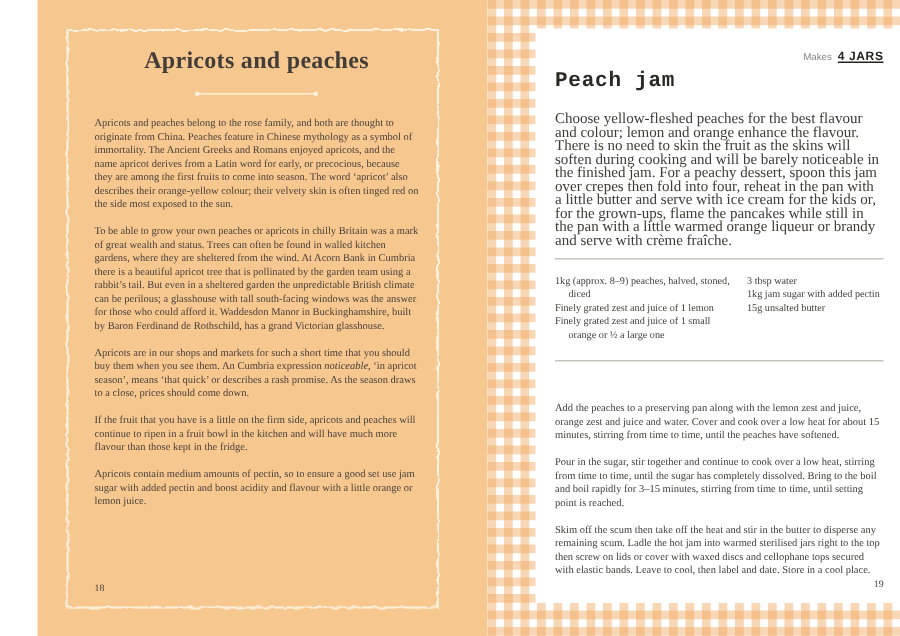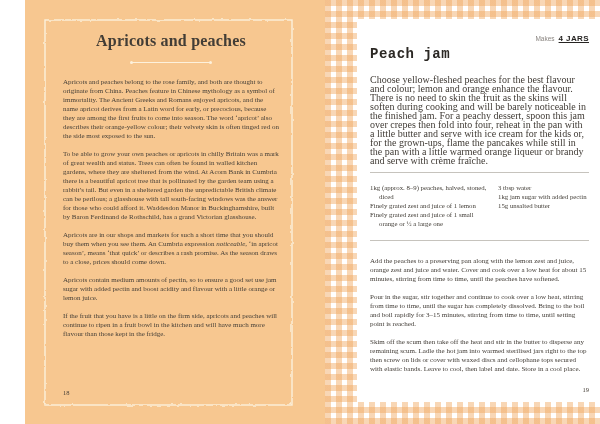--- a/index.html
+++ b/index.html
@@ -79,21 +79,21 @@
   .ingredients {
     display:flex; margin-top:10px; font-size:6.8px; line-height:9px;
     color:#45403a;
   }
   .ing-col1 { width:122px; }
   .ing-col2 { flex:1; padding-left:6px; }
   .ing-item { padding-left:9px; text-indent:-9px; }
   .ing-col2 .ing-item { white-space:nowrap; }
   .rule.bottom { margin-top:12px; }
   .method-para { margin:9px 0 0 0; font-size:7px; line-height:9px; }
-  .method-para.first { margin-top:16px; }
+  .method-para.first { margin-top:27px; }
   .pagenum-right {
     position:absolute; right:16px; bottom:9px; font-size:6.5px; color:#474038;
   }
 </style>
 </head>
 <body>
 
 <div class="spread">
 
   <div class="page-left">
@@ -110,22 +110,22 @@
     <div class="left-content">
       <h1 class="chapter-title">Apricots and peaches</h1>
       <div class="title-divider">
         <span class="dot d1"></span>
         <span class="line"></span>
         <span class="dot d2"></span>
       </div>
       <p class="first">Apricots and peaches belong to the rose family, and both are thought to originate from China. Peaches feature in Chinese mythology as a symbol of immortality. The Ancient Greeks and Romans enjoyed apricots, and the name apricot derives from a Latin word for early, or precocious, because they are among the first fruits to come into season. The word ‘apricot’ also describes their orange-yellow colour; their velvety skin is often tinged red on the side most exposed to the sun.</p>
       <p>To be able to grow your own peaches or apricots in chilly Britain was a mark of great wealth and status. Trees can often be found in walled kitchen gardens, where they are sheltered from the wind. At Acorn Bank in Cumbria there is a beautiful apricot tree that is pollinated by the garden team using a rabbit’s tail. But even in a sheltered garden the unpredictable British climate can be perilous; a glasshouse with tall south-facing windows was the answer for those who could afford it. Waddesdon Manor in Buckinghamshire, built by Baron Ferdinand de Rothschild, has a grand Victorian glasshouse.</p>
       <p><span>Apricots are in our shops and markets for such a short time that you should buy them when you see them. An Cumbria expression </span><em>noticeable</em><span>, ‘in apricot season’, means ‘that quick’ or describes a rash promise. As the season draws to a close, prices should come down.</span></p>
+      <p>If the fruit that you have is a little on the firm side, apricots and peaches will continue to ripen in a fruit bowl in the kitchen and will have much more flavour than those kept in the fridge.</p>
       <p>Apricots contain medium amounts of pectin, so to ensure a good set use jam sugar with added pectin and boost acidity and flavour with a little orange or lemon juice.</p>
-      <p>If the fruit that you have is a little on the firm side, apricots and peaches will continue to ripen in a fruit bowl in the kitchen and will have much more flavour than those kept in the fridge.</p>
     </div>
     <div class="pagenum-left">18</div>
   </div>
 
   <div class="page-right">
     <div class="recipe-panel">
 
       <div class="makes-row">
         <span class="makes-word">Makes</span><span class="makes-value">4 JARS</span>
       </div>

